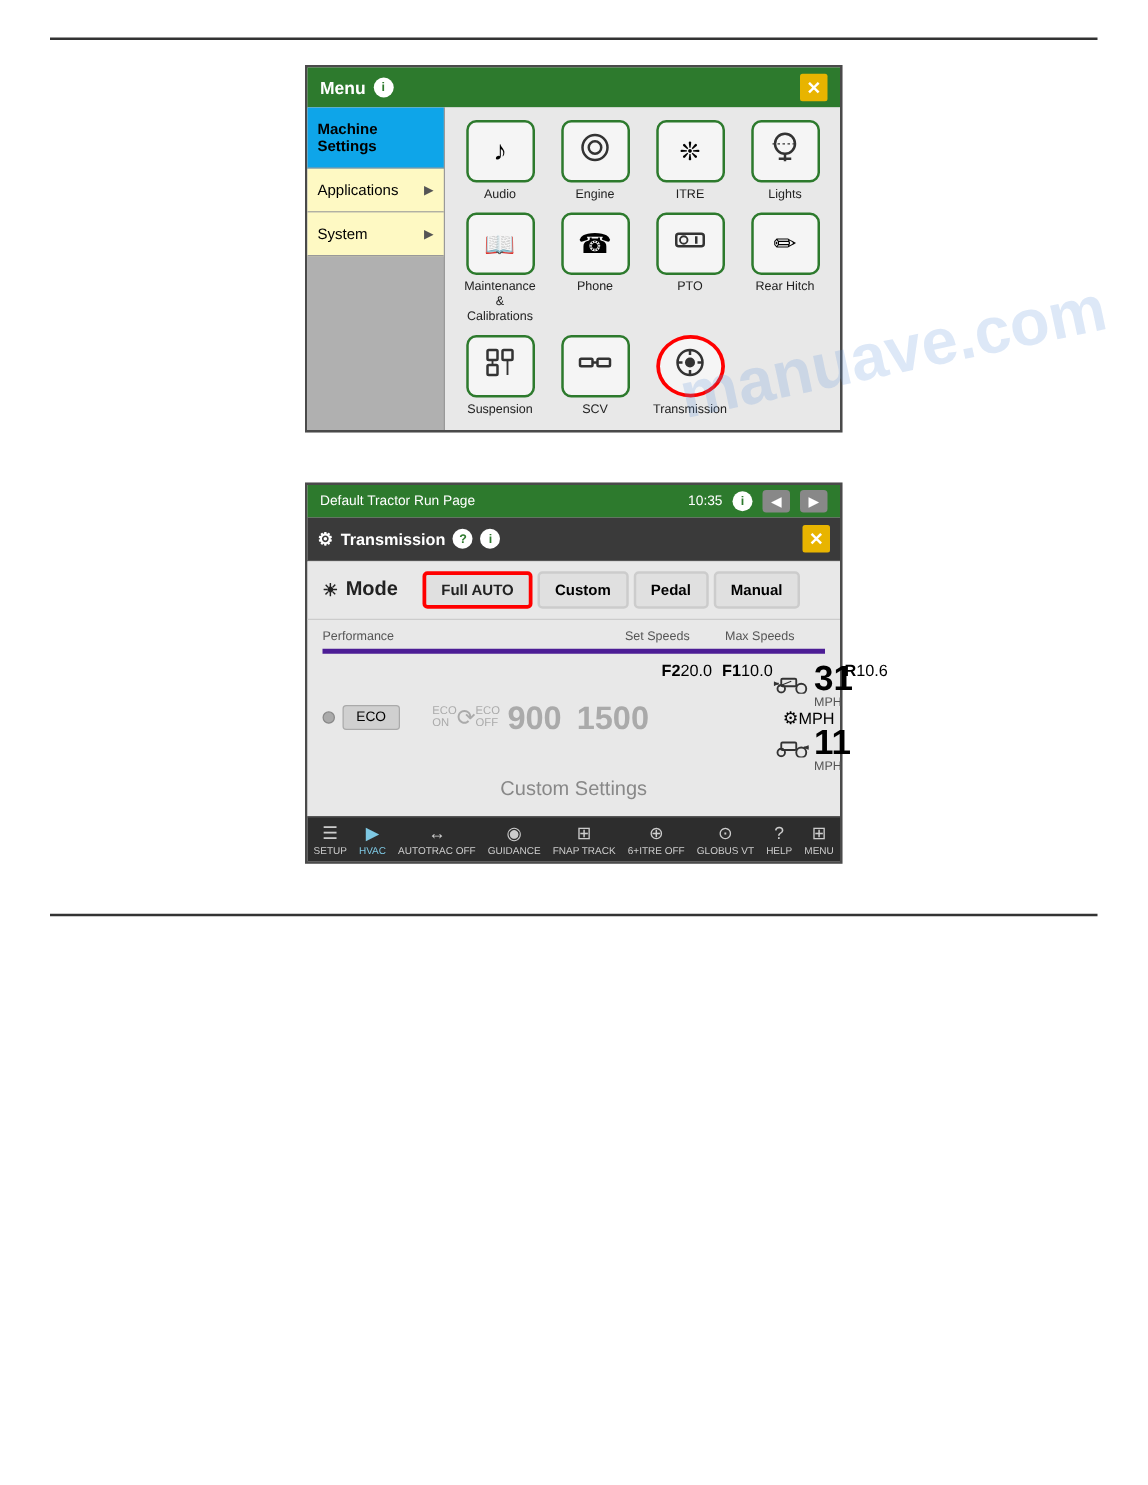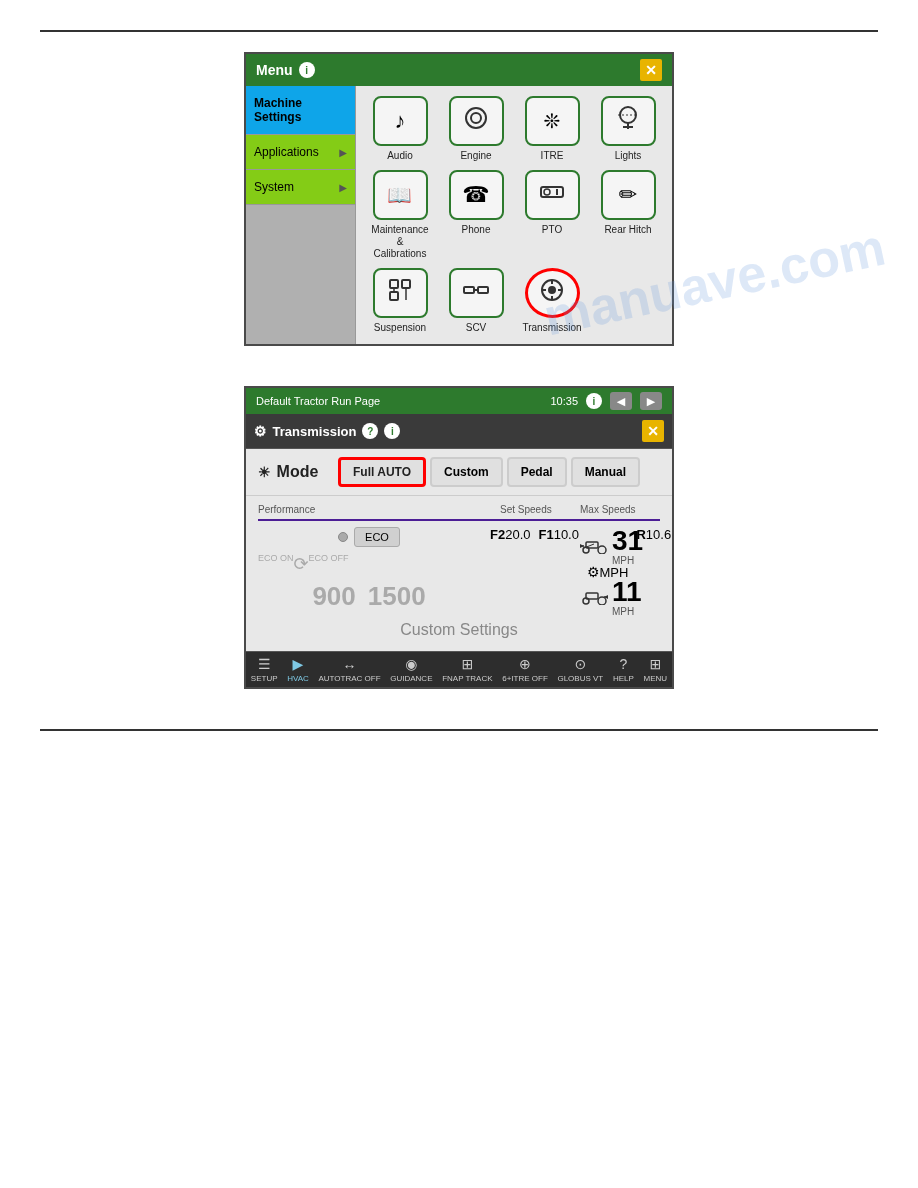--- a/index.html
+++ b/index.html
@@ -94,21 +94,21 @@
     }
 
     .sidebar-item {
       padding: 10px 8px;
       border-bottom: 1px solid #999;
       font-size: 12px;
       cursor: pointer;
       display: flex;
       align-items: center;
       justify-content: space-between;
-      background: #84cc16;
+      background: #fef9c3;
     }
     .sidebar-item.active {
       background: #0ea5e9;
       font-weight: bold;
     }
     .sidebar-item .arrow {
       font-size: 10px;
       color: #555;
     }
 
@@ -263,21 +263,21 @@
     .data-section {
       background: #e8e8e8;
       padding: 8px 12px;
     }
 
     .data-header {
       display: grid;
       grid-template-columns: 1fr 80px 80px;
       font-size: 10px;
       color: #555;
-      border-bottom: 2px solid #4c1d95;
+      border-bottom: 4px solid #4c1d95;
       padding-bottom: 4px;
       margin-bottom: 6px;
     }
 
     .eco-btn {
       background: #d0d0d0;
       border: 1px solid #aaa;
       border-radius: 3px;
       padding: 3px 10px;
       font-size: 11px;
@@ -537,26 +537,26 @@
 
       <div class="data-section">
         <div class="data-header">
           <span>Performance</span>
           <span>Set Speeds</span>
           <span>Max Speeds</span>
         </div>
 
         <div style="display:flex; gap:10px;">
 
-          <div style="flex:1; display:flex; flex-direction:column; align-items:center; gap:6px;">
+          <div style="flex:1; display:flex; flex-direction:row; align-items:center; gap:6px;">
             <div style="display:flex; align-items:center; gap:6px;">
               <span style="width:10px;height:10px;border-radius:50%;background:#aaa;border:1px solid #888;display:inline-block;"></span>
               <button class="eco-btn">ECO</button>
             </div>
-            <div style="display:flex; justify-content:flex-start; width:100%; font-size:9px; color:#aaa;">
+            <div style="display:flex; justify-content:flex-start; width:100%; font-size:9px; color:#aaa;margin-left:20px;">
               <span>ECO ON</span>
               <span style="font-size:18px;">⟳</span>
               <span>ECO OFF</span>
             </div>
             <div style="display:flex; gap:12px; align-items:center;">
               <span style="font-size:26px;font-weight:bold;color:#aaa;">900</span>
               <span style="font-size:26px;font-weight:bold;color:#aaa;">1500</span>
             </div>
           </div>
 

